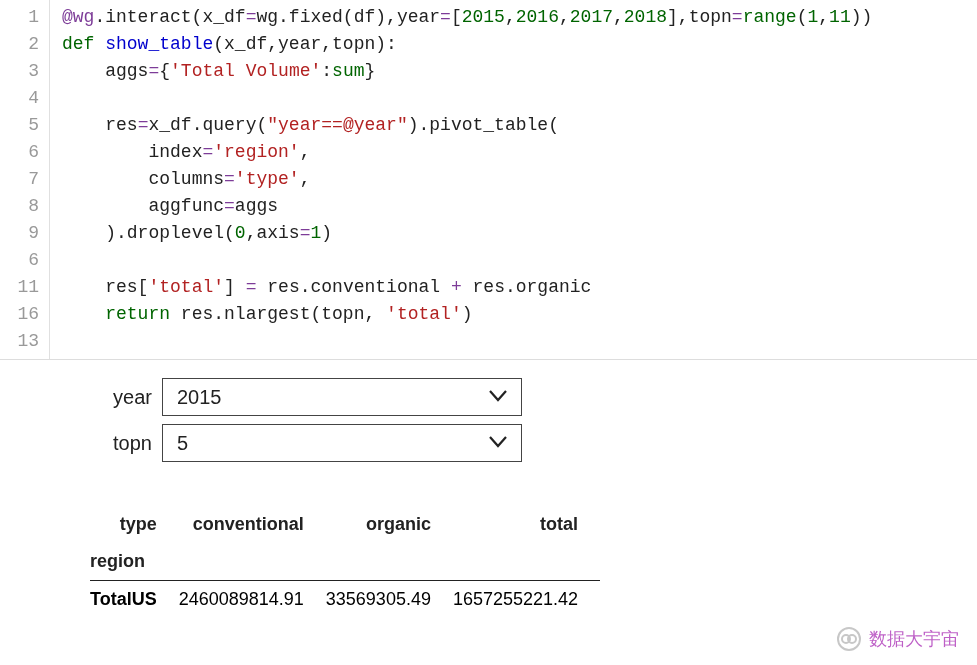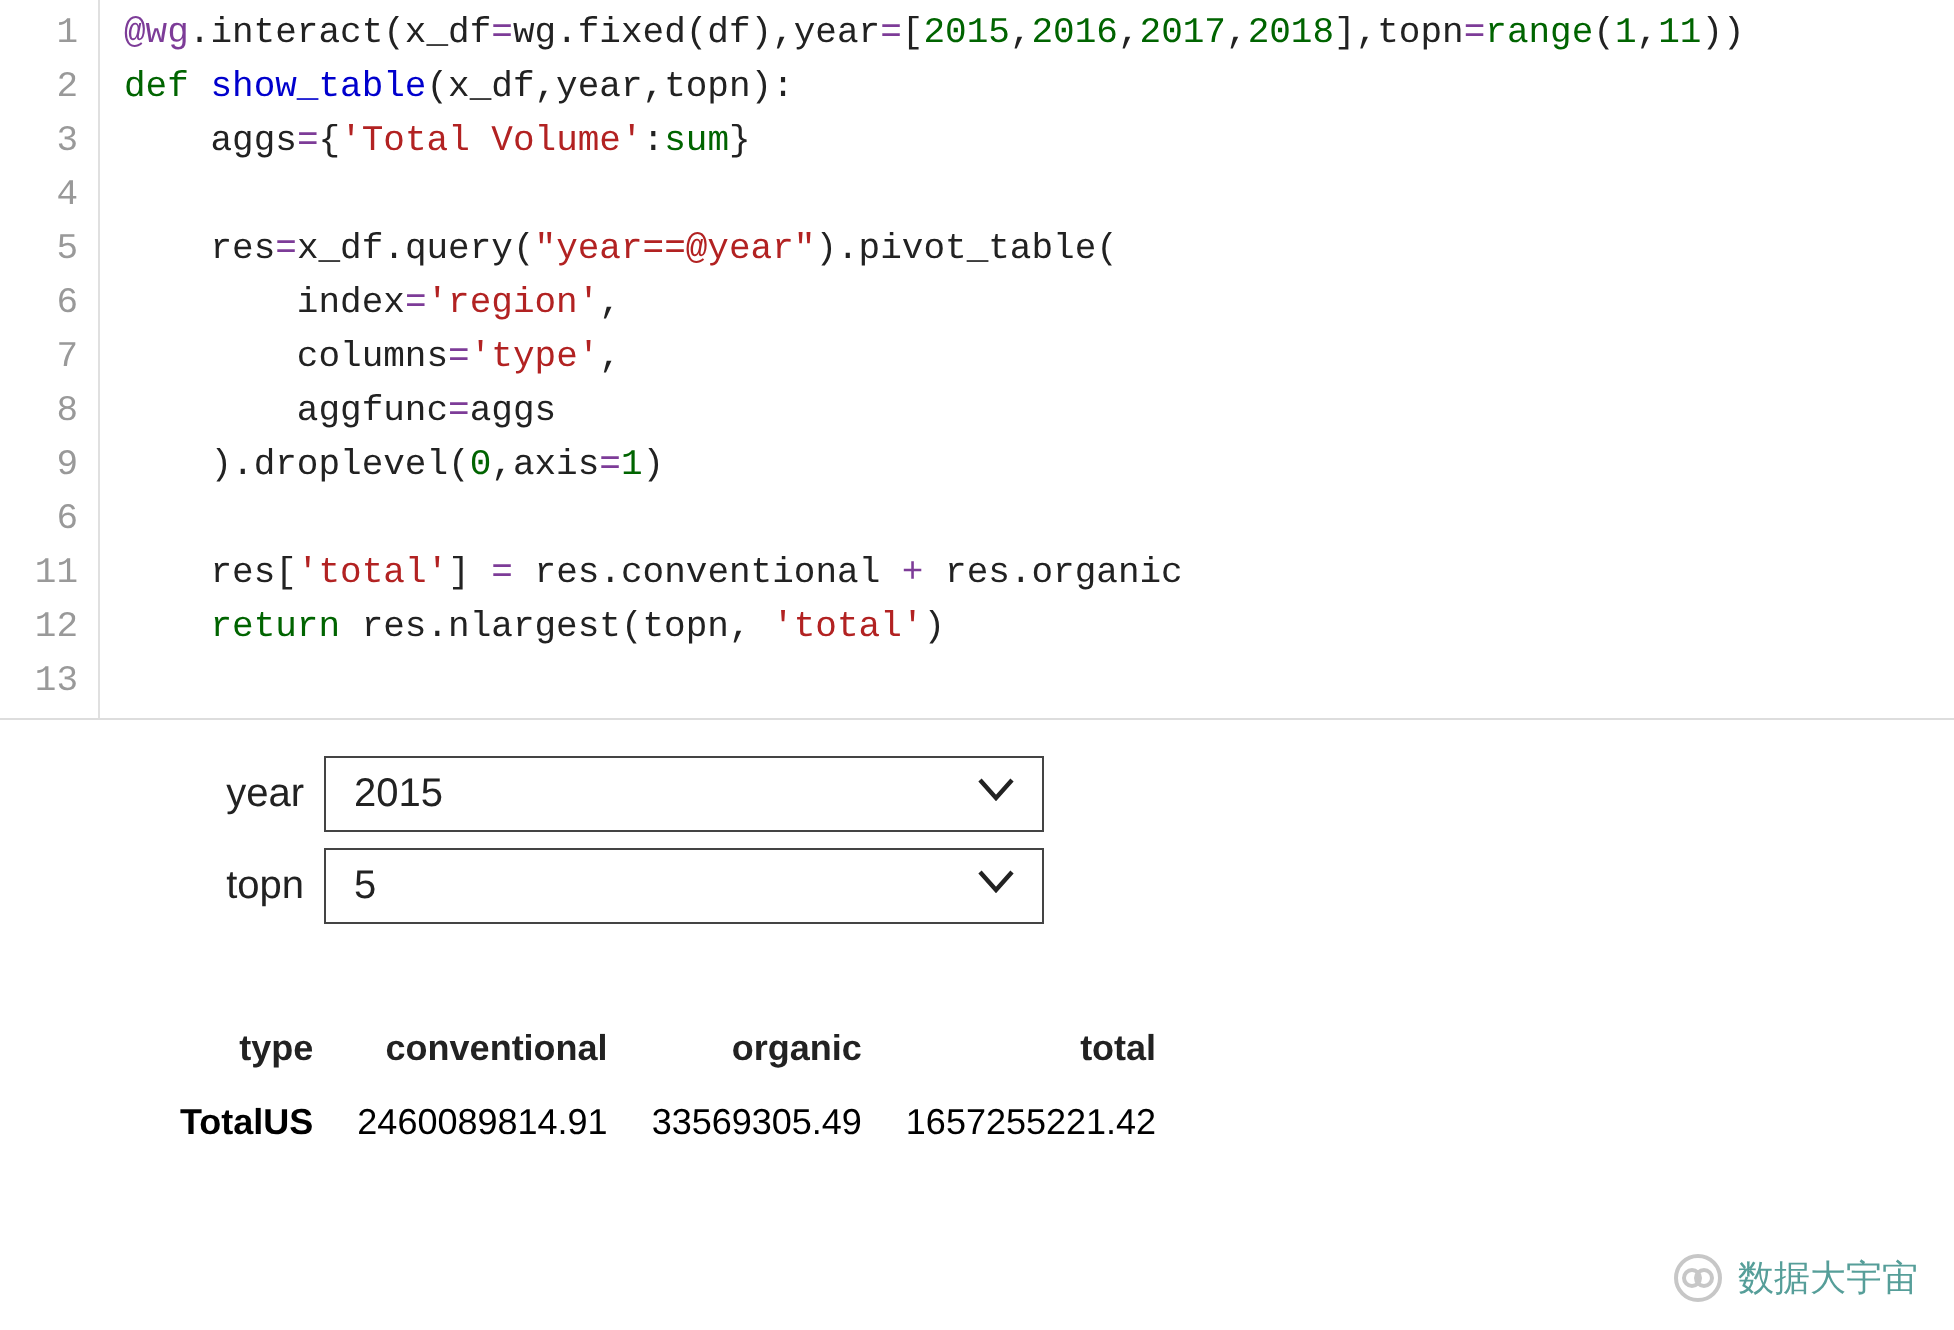--- a/index.html
+++ b/index.html
@@ -115,21 +115,21 @@
       text-align: right;
       font-weight: normal;
     }
 
     .watermark {
       position: absolute;
       right: 18px;
       bottom: 14px;
       display: flex;
       align-items: center;
-      color: #0f766e;
+      color: #a21caf;
       font-size: 18px;
       opacity: 0.7;
     }
     .watermark-icon {
       width: 24px;
       height: 24px;
       margin-right: 8px;
       border: 2px solid #b0b0b0;
       border-radius: 50%;
       display: flex;
@@ -156,21 +156,21 @@
       <div>2</div>
       <div>3</div>
       <div>4</div>
       <div>5</div>
       <div>6</div>
       <div>7</div>
       <div>8</div>
       <div>9</div>
       <div>6</div>
       <div>11</div>
-      <div>12</div>
+      <div>16</div>
       <div>13</div>
     </div>
   <div class="code" id="code"><div class="line"><span class="tok-dec">@wg</span><span class="tok-plain">.interact(x_df</span><span class="tok-op">=</span><span class="tok-plain">wg.fixed(df),year</span><span class="tok-op">=</span><span class="tok-plain">[</span><span class="tok-num">2015</span><span class="tok-plain">,</span><span class="tok-num">2016</span><span class="tok-plain">,</span><span class="tok-num">2017</span><span class="tok-plain">,</span><span class="tok-num">2018</span><span class="tok-plain">],topn</span><span class="tok-op">=</span><span class="tok-builtin">range</span><span class="tok-plain">(</span><span class="tok-num">1</span><span class="tok-plain">,</span><span class="tok-num">11</span><span class="tok-plain">))</span></div><div class="line"><span class="tok-kw">def</span> <span class="tok-fn">show_table</span><span class="tok-plain">(x_df,year,topn):</span></div><div class="line">    <span class="tok-plain">aggs</span><span class="tok-op">=</span><span class="tok-plain">{</span><span class="tok-str">'Total Volume'</span><span class="tok-plain">:</span><span class="tok-builtin">sum</span><span class="tok-plain">}</span></div><div class="line">&nbsp;</div><div class="line">    <span class="tok-plain">res</span><span class="tok-op">=</span><span class="tok-plain">x_df.query(</span><span class="tok-str">"year==@year"</span><span class="tok-plain">).pivot_table(</span></div><div class="line">        <span class="tok-plain">index</span><span class="tok-op">=</span><span class="tok-str">'region'</span><span class="tok-plain">,</span></div><div class="line">        <span class="tok-plain">columns</span><span class="tok-op">=</span><span class="tok-str">'type'</span><span class="tok-plain">,</span></div><div class="line">        <span class="tok-plain">aggfunc</span><span class="tok-op">=</span><span class="tok-plain">aggs</span></div><div class="line">    <span class="tok-plain">).droplevel(</span><span class="tok-num">0</span><span class="tok-plain">,axis</span><span class="tok-op">=</span><span class="tok-num">1</span><span class="tok-plain">)</span></div><div class="line">&nbsp;</div><div class="line">    <span class="tok-plain">res[</span><span class="tok-str">'total'</span><span class="tok-plain">] </span><span class="tok-op">=</span><span class="tok-plain"> res.conventional </span><span class="tok-op">+</span><span class="tok-plain"> res.organic</span></div><div class="line">    <span class="tok-kw">return</span><span class="tok-plain"> res.nlargest(topn, </span><span class="tok-str">'total'</span><span class="tok-plain">)</span></div><div class="line">&nbsp;</div></div>
 </div>
 
 <div class="widget-area">
   <div class="widget-row">
     <div class="widget-label">year</div>
     <div class="select-box">
       <span class="select-value">2015</span>
@@ -196,20 +196,26 @@
 
 <div class="table-area">
   <table class="out-table">
     <thead>
       <tr class="type-row">
         <th style="text-align:right;">type</th>
         <th>conventional</th>
         <th>organic</th>
         <th>total</th>
       </tr>
+      <tr class="region-row">
+        <th>region</th>
+        <th class="region-blank"></th>
+        <th class="region-blank"></th>
+        <th class="region-blank"></th>
+      </tr>
     </thead>
     <tbody id="tbody">
         <tr>
           <td class="row-label">TotalUS</td>
           <td class="data-cell">2460089814.91</td>
           <td class="data-cell">33569305.49</td>
           <td class="data-cell">1657255221.42</td>
         </tr>
       </tbody>
   </table>

